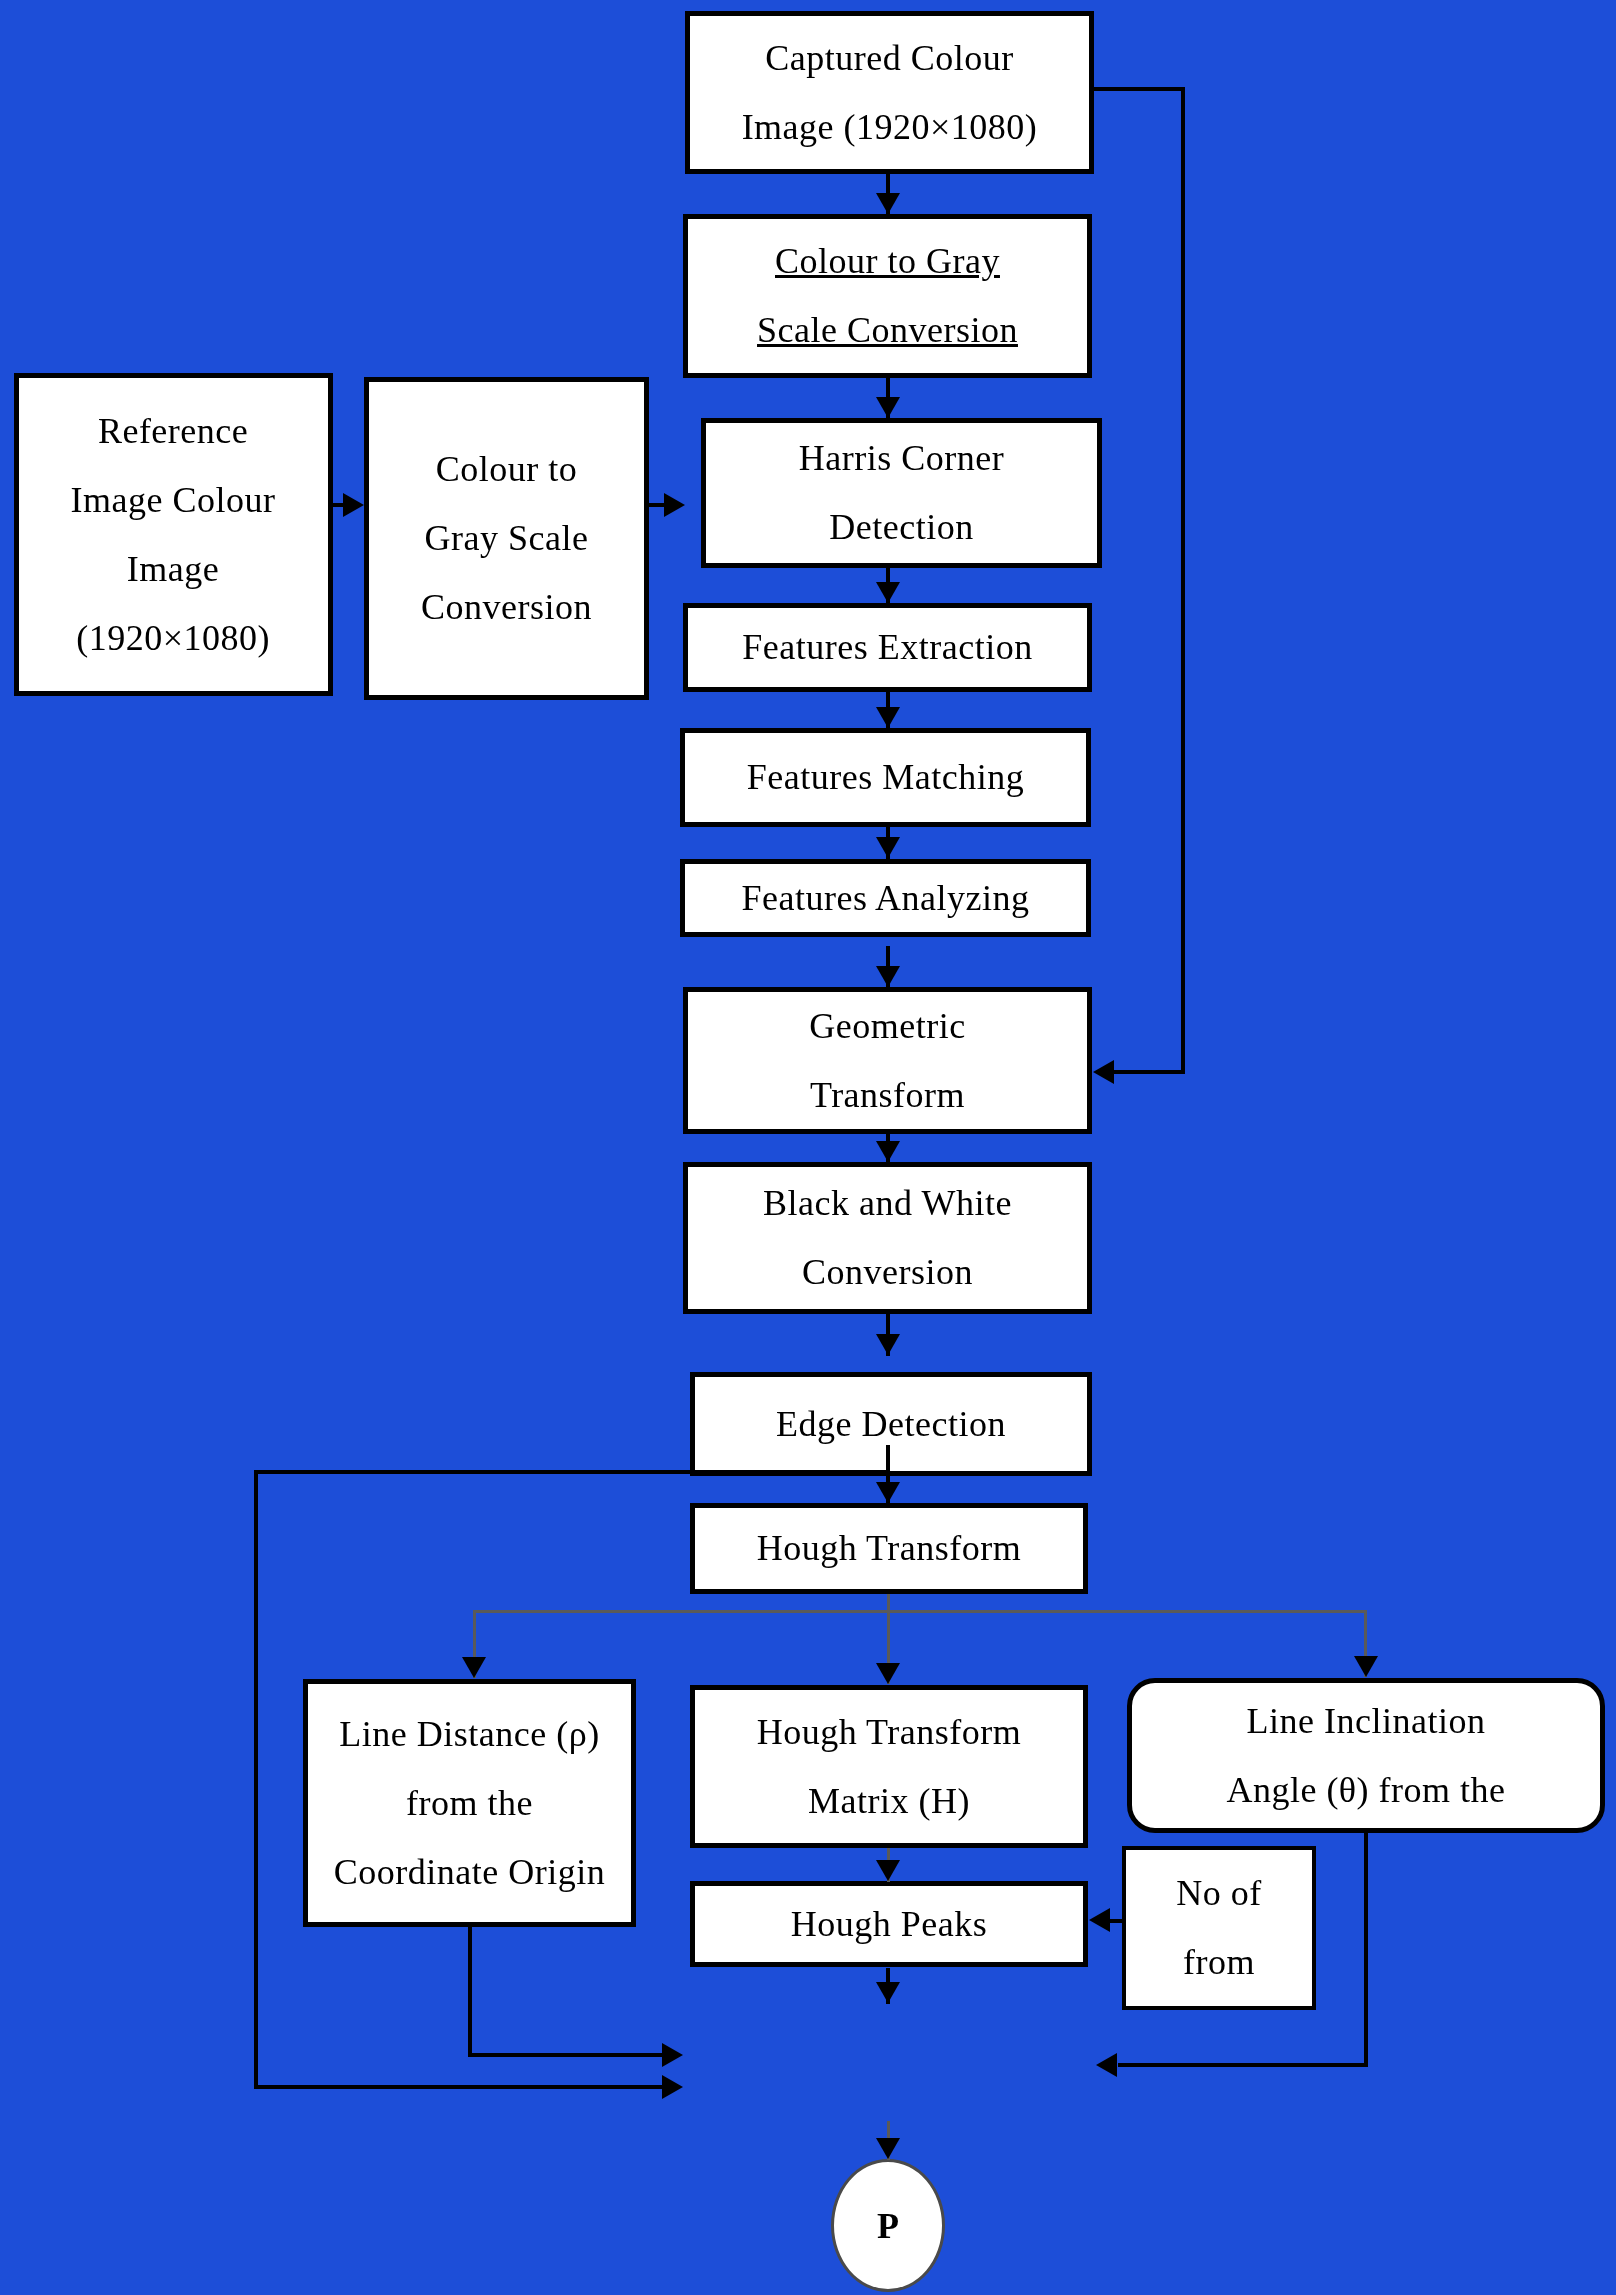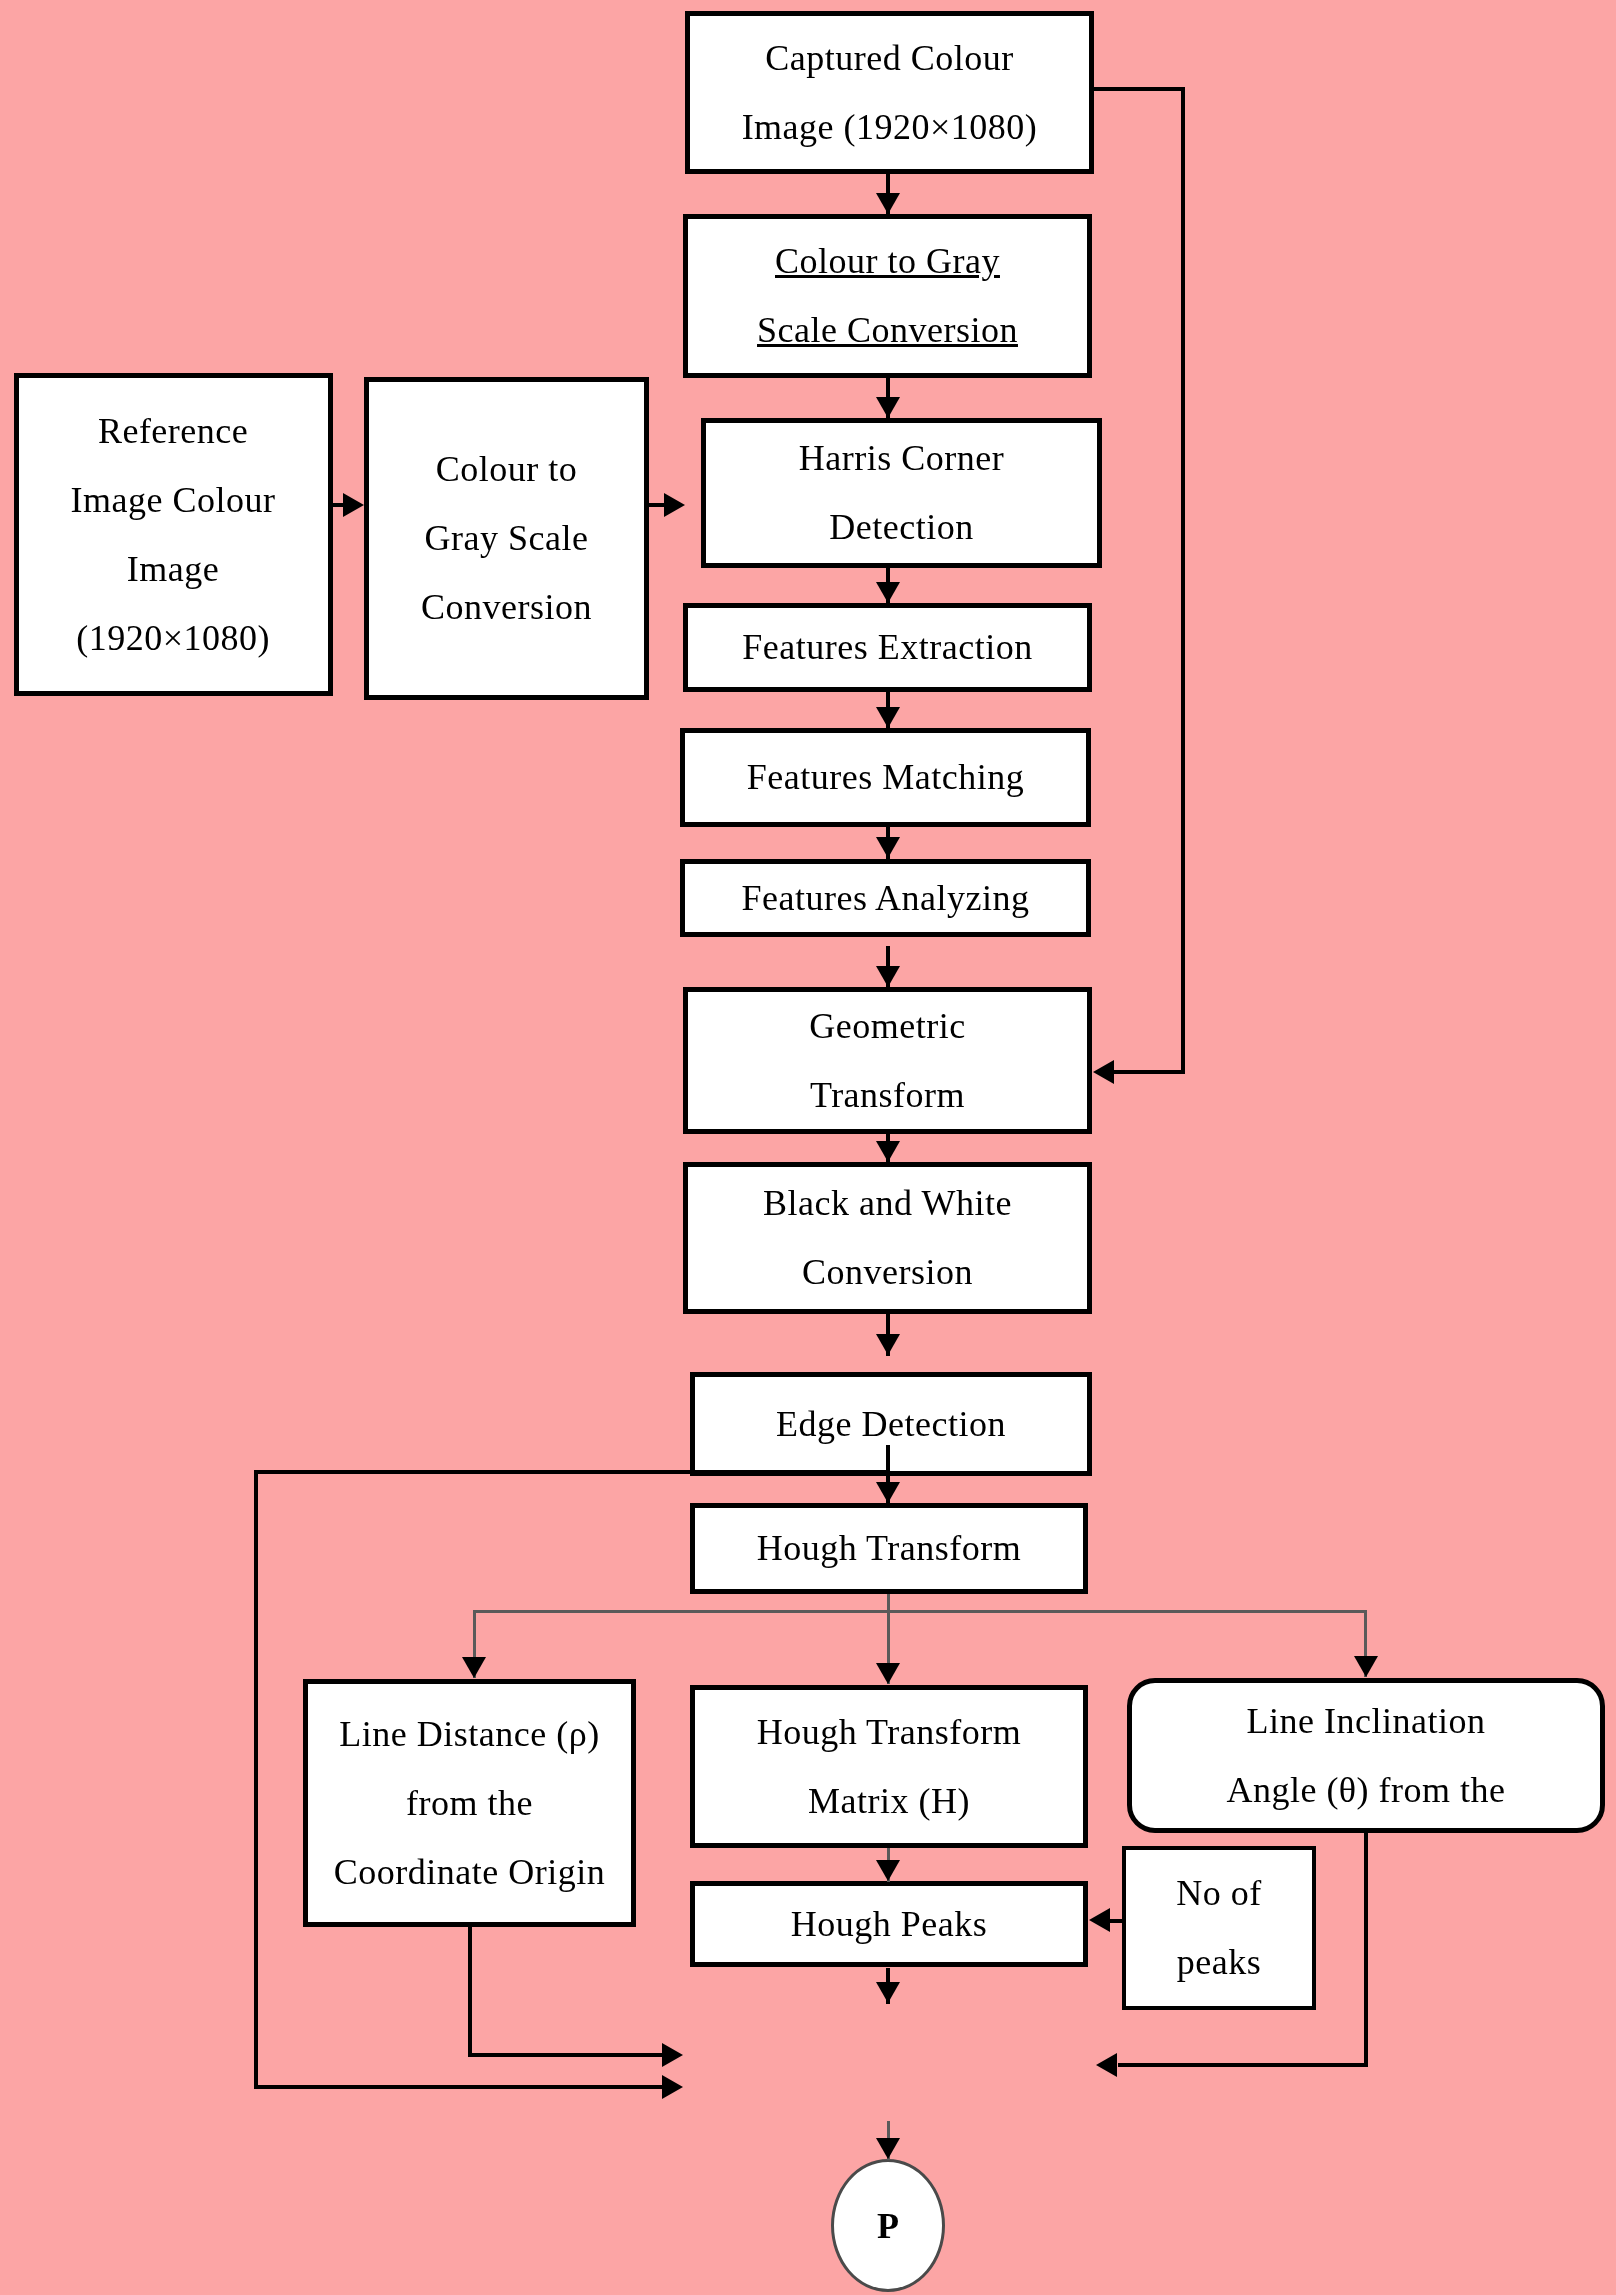--- a/index.html
+++ b/index.html
@@ -1,17 +1,17 @@
 <!DOCTYPE html>
 <html style="font-size:7.5px"><head>
 <meta charset="utf-8">
 <style>
   html,body{margin:0;padding:0;background:#ffffff;}
   #canvas{
-    position:relative;width:1617px;height:2295px;background:#fca5a5;
+    position:relative;width:1617px;height:2295px;background:#1d4ed8;
     font-family:"Liberation Serif","DejaVu Serif",serif;color:#000;
   }
   .box{
     position:absolute;box-sizing:border-box;border:5.6px solid #000;background:#fff;
     display:flex;align-items:center;justify-content:center;text-align:center;
     font-size:36px;line-height:69px;letter-spacing:0.5px;white-space:pre-line;
     padding:0 5.6px;
   }
   .ellipse{
     position:absolute;box-sizing:border-box;border:3.7px solid #4a4a4a;background:#fff;
@@ -63,21 +63,21 @@
 
   <div class="box" style="left:690px;top:1685px;width:398px;height:163px;">Hough Transform
 Matrix (H)</div>
 
   <div class="box" style="left:1127px;top:1678px;width:478px;height:155px;border-radius:28px;">Line Inclination
 Angle (θ) from the</div>
 
   <div class="box" style="left:690px;top:1881px;width:398px;height:86px;">Hough Peaks</div>
 
   <div class="box" style="left:1122px;top:1846px;width:194px;height:164px;border-width:4.7px;">No of
-peaks</div>
+from</div>
 
 
   <div class="box" style="left:13.6px;top:373px;width:319px;height:323px;">Reference
 Image Colour
 Image
 (1920×1080)</div>
 
   <div class="box" style="left:364px;top:377px;width:285px;height:323px;">Colour to
 Gray Scale
 Conversion</div>

